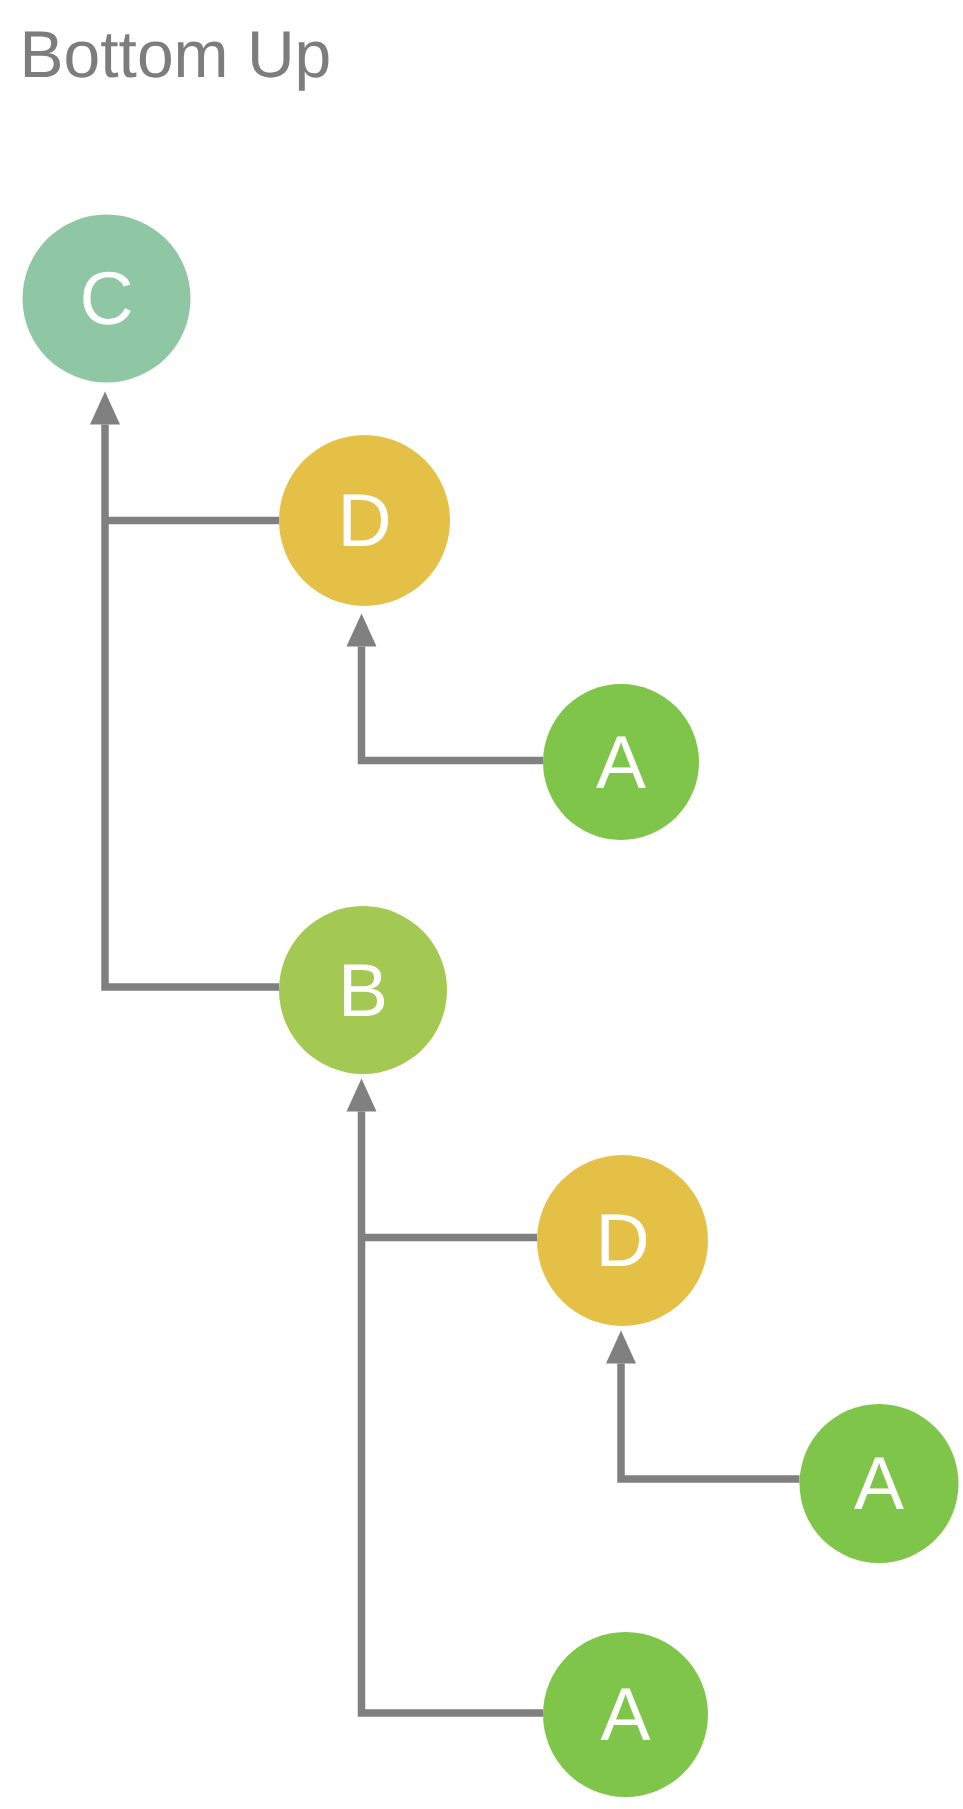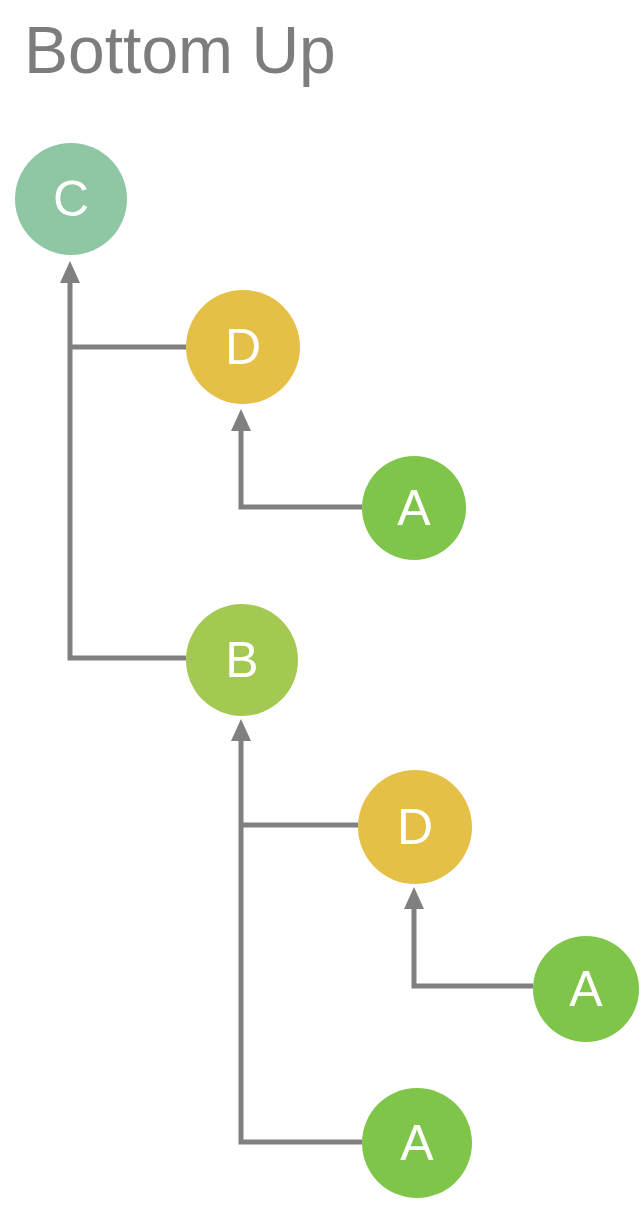--- a/index.html
+++ b/index.html
@@ -13,23 +13,23 @@
   }
   .canvas {
     position: relative;
     width: 642px;
     height: 1206px;
     background: #ffffff;
   }
   h1.page-title {
     position: absolute;
     top: 12px;
-    left: 24px;
+    left: 13px;
     margin: 0;
-    font-size: 66px;
+    font-size: 44px;
     font-weight: 300;
     letter-spacing: 0px;
     font-family: "Liberation Sans", sans-serif;
   }
   svg.diagram {
     position: absolute;
     top: 0;
     left: 0;
   }
   svg text.node-label {

